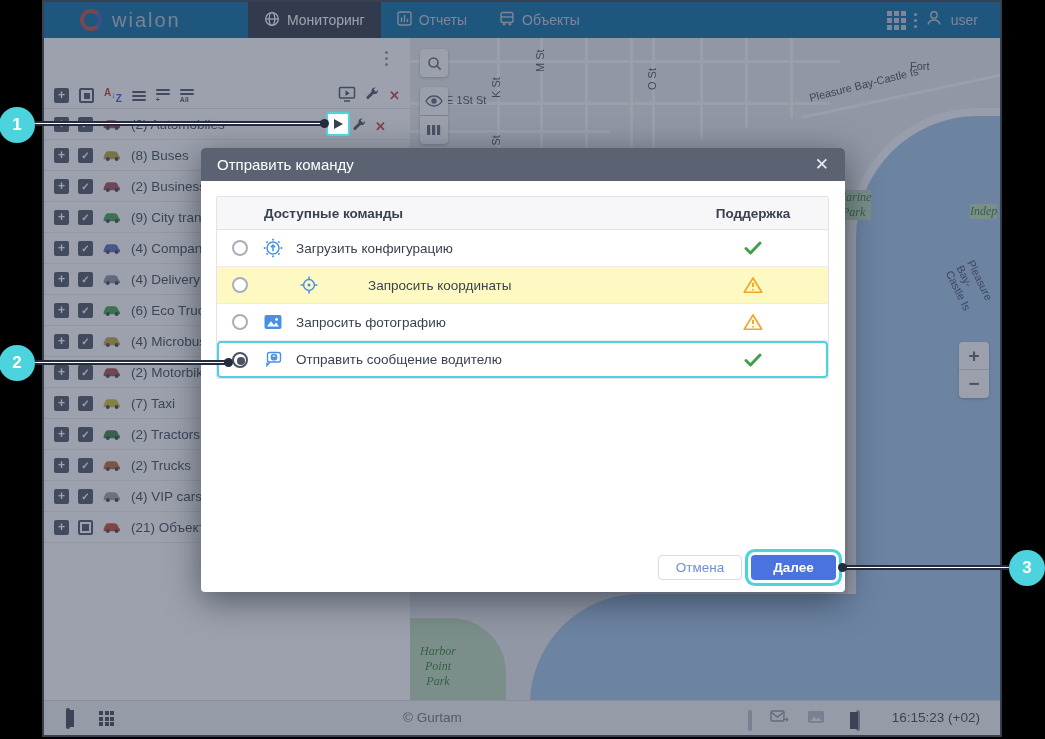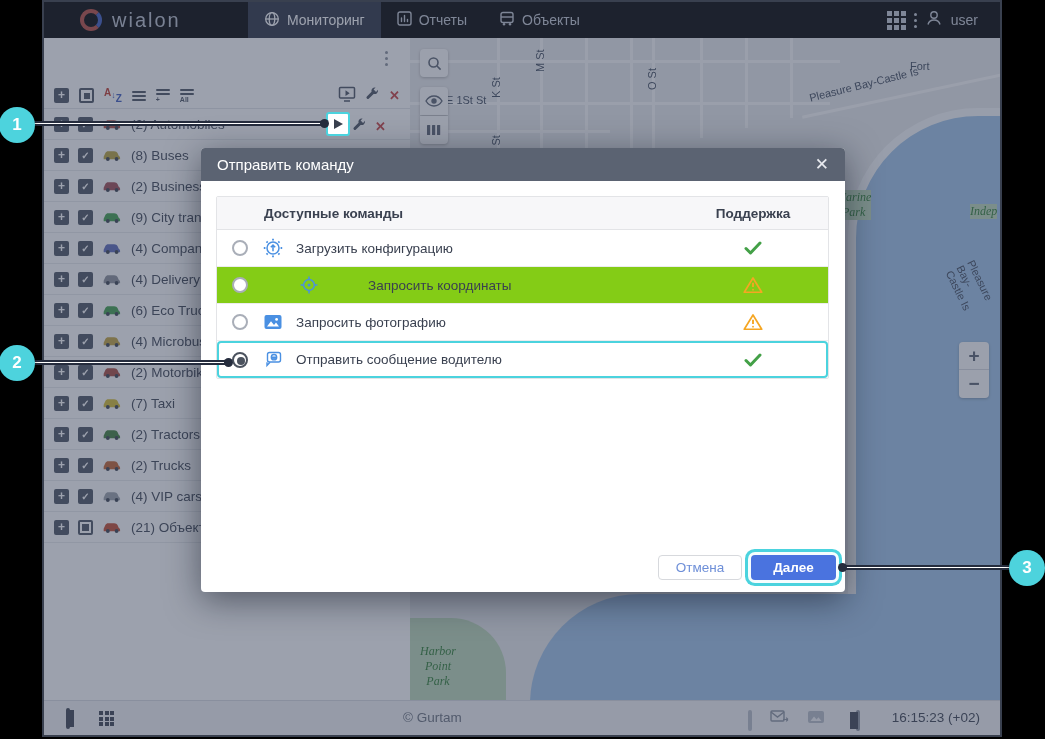--- a/index.html
+++ b/index.html
@@ -2,21 +2,21 @@
 <html><head>
 <meta charset="utf-8">
 <style>
   html,body{margin:0;padding:0;background:#000;}
   *{box-sizing:border-box;}
   .stage{position:relative;width:1045px;height:739px;background:#000;overflow:hidden;
          font-family:"Liberation Sans",sans-serif;-webkit-font-smoothing:antialiased;}
   .window{position:absolute;left:44px;top:2px;width:956px;height:733px;background:#fff;
           box-shadow:0 0 0 2px #39404f;overflow:hidden;}
   
-  .topbar{position:absolute;left:0;top:0;right:0;height:36px;background:#000000;display:flex;align-items:center;}
+  .topbar{position:absolute;left:0;top:0;right:0;height:36px;background:#0369a1;display:flex;align-items:center;}
   .logo{display:flex;align-items:center;margin-left:36px;width:150px;}
   .logo-swirl{width:22px;height:22px;border-radius:50%;border:4px solid #b94a3e;border-right-color:#3d5bbf;border-top-color:#b94a3e;margin-right:10px;}
   .logo-text{color:#b9bfca;font-size:20px;letter-spacing:2px;font-weight:400;}
   .tabs{display:flex;height:36px;margin-left:18px;}
   .tab{display:flex;align-items:center;gap:7px;padding:0 16px;color:#c3c8d2;font-size:14px;cursor:pointer;}
   .tab.active{background:#2b3140;color:#fff;}
   .top-right{margin-left:auto;display:flex;align-items:center;gap:8px;padding-right:22px;color:#c3c8d2;}
   .grid9{display:grid;grid-template-columns:repeat(3,5px);grid-gap:2px;}
   .grid9 i{width:5px;height:5px;background:#c3c8d2;}
   .kebab{display:flex;flex-direction:column;gap:3px;}
@@ -86,21 +86,21 @@
          box-shadow:0 8px 34px rgba(10,15,30,.5);background:#fff;}
   .modal-head{height:33px;background:#5b6372;border-radius:4px 4px 0 0;display:flex;align-items:center;padding:0 16px;}
   .modal-title{color:#fff;font-size:15px;font-weight:500;}
   .modal-close{margin-left:auto;color:#e8eaef;font-size:17px;line-height:17px;cursor:pointer;}
   .cmd-table{position:absolute;left:15px;top:48px;width:613px;border:1px solid #e3e4e7;border-radius:2px;}
   .cmd-thead{height:33px;background:#f7f7f9;border-bottom:1px solid #e3e4e7;display:flex;align-items:center;}
   .cmd-thead .c1{padding-left:47px;font-weight:bold;font-size:13.5px;color:#3a4150;flex:1;}
   .cmd-thead .c2{width:150px;text-align:center;font-weight:bold;font-size:13.5px;color:#3a4150;}
   .crow{height:37px;display:flex;align-items:center;border-bottom:1px solid #ececee;background:#fff;}
   .crow:last-child{border-bottom:none;}
-  .crow.zebra{background:#84cc16;gap:36px;}
+  .crow.zebra{background:#fef9c3;gap:36px;}
   .crow.sel{box-shadow:inset 0 0 0 2px #4bd3de;border-radius:4px;}
   .radio{width:16px;height:16px;border-radius:50%;border:2px solid #a9aeb8;margin-left:15px;flex:0 0 auto;background:#fff;position:relative;}
   .crow.sel .radio{border-color:#4b525e;}
   .crow.sel .radio i{position:absolute;left:3px;top:3px;width:8px;height:8px;border-radius:50%;background:#4b525e;display:block;}
   .cicon{margin-left:15px;flex:0 0 auto;display:flex;align-items:center;}
   .clabel{margin-left:13px;font-size:13.5px;color:#3a4150;flex:1;}
   .csupport{width:150px;display:flex;justify-content:center;}
   .modal-btn{position:absolute;top:407px;height:25px;border-radius:4px;font-size:13.5px;display:flex;align-items:center;justify-content:center;cursor:pointer;}
   .btn-cancel{left:457px;width:84px;background:#fff;border:1px solid #d7d9dd;color:#6e8fd8;}
   .btn-next{left:550px;width:85px;background:#4a73df;color:#fff;font-weight:bold;

